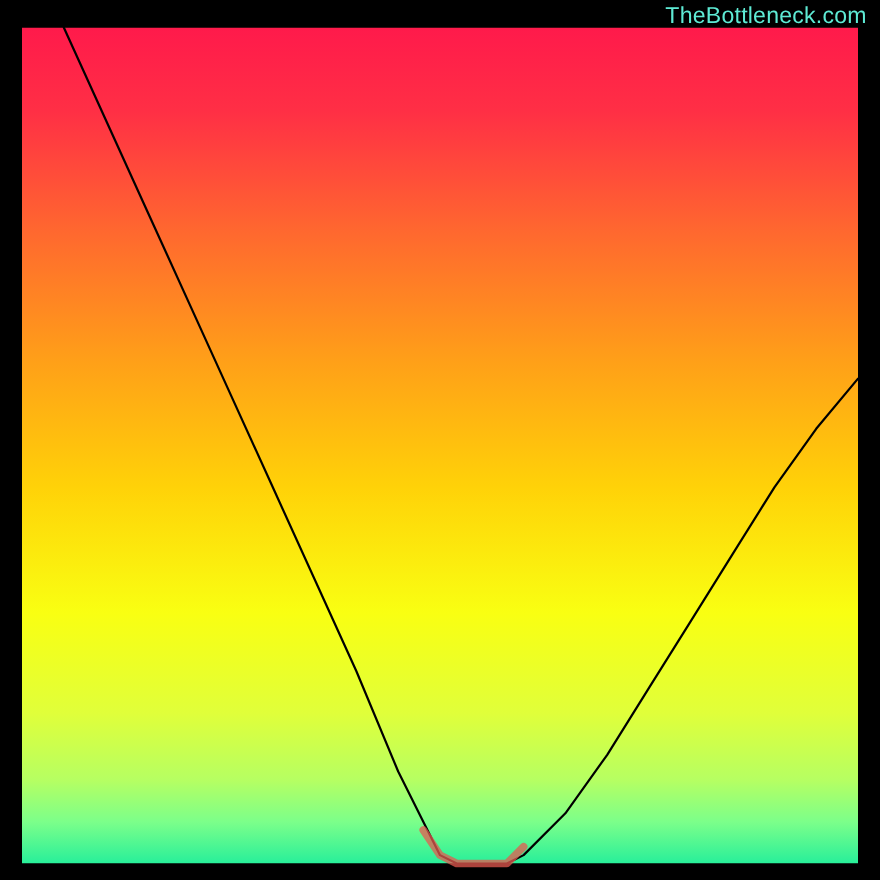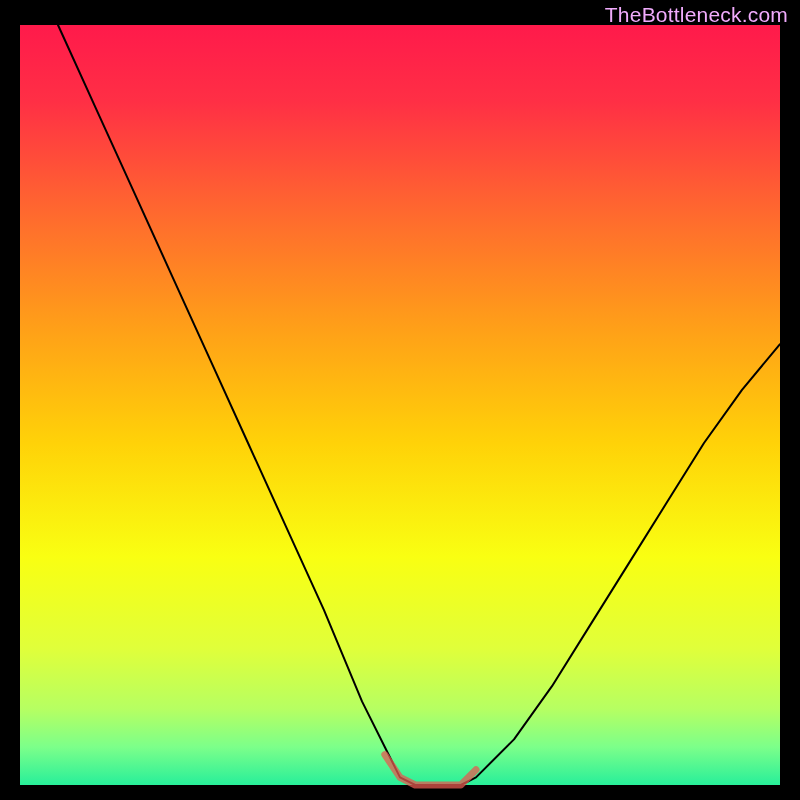--- a/index.html
+++ b/index.html
@@ -28,21 +28,21 @@
     position: absolute;
     left: 0;
     top: 0;
     width: 100%;
     height: 100%;
   }
   .watermark {
     position: absolute;
     top: 3px;
     right: 12px;
-    color: #f0abfc;
+    color: #5eead4;
     font-size: 21px;
     font-weight: 500;
     letter-spacing: 0.2px;
     pointer-events: none;
   }
   svg.curves {
     position: absolute;
     left: 0;
     top: 0;
     width: 100%;

